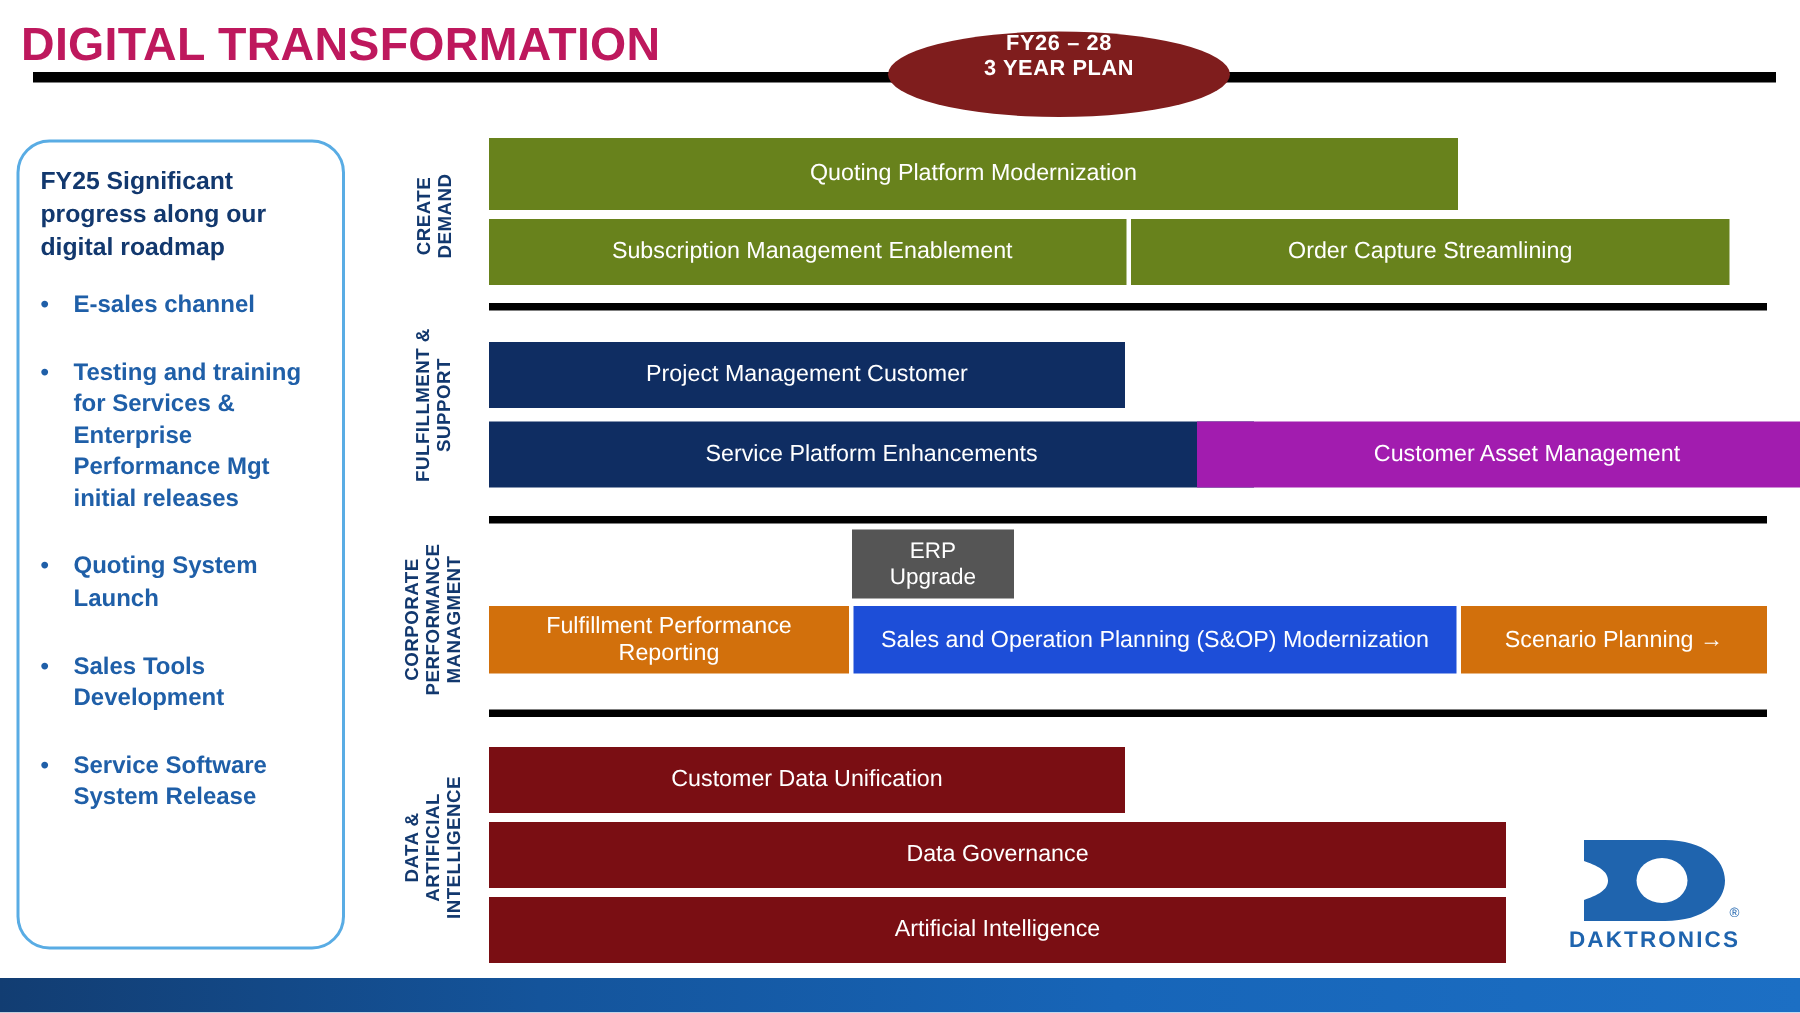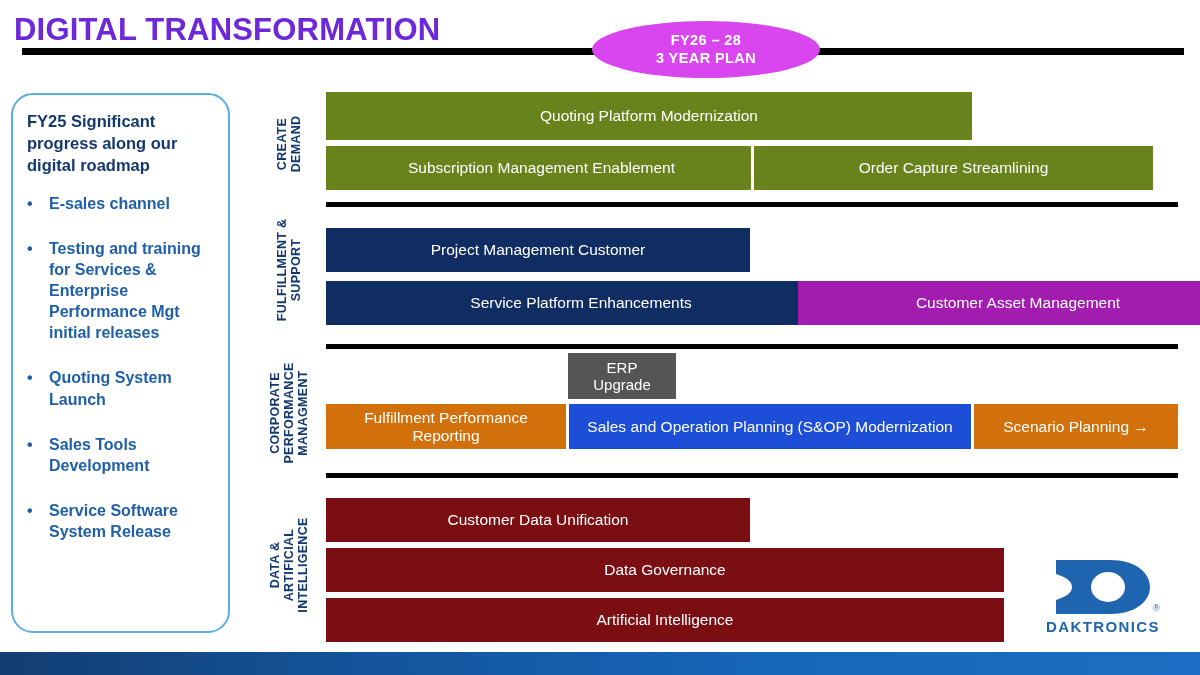--- a/index.html
+++ b/index.html
@@ -13,35 +13,35 @@
     position: relative;
     width: 1200px; height: 675px;
     background: #ffffff;
   }
 
   
   #page-title {
     position: absolute; left: 14px; top: 12px;
     font-size: 31px; font-weight: bold;
     letter-spacing: 0.2px;
-    color: #6d28d9;
+    color: #be185d;
   }
   #header-rule {
     position: absolute; left: 22px; top: 48px;
     width: 1162px; height: 7px;
     background: #000000;
   }
   #fy-badge {
     position: absolute; left: 592px; top: 21px;
     width: 228px; height: 57px;
-    background: #d946ef;
+    background: #7f1d1d;
     border-radius: 50% / 50%;
     color: #ffffff;
     display: flex; flex-direction: column;
-    align-items: center; justify-content: center;
+    align-items: center; justify-content: flex-start;
     line-height: 1.18;
   }
   #fy-badge .l { font-size: 14.5px; font-weight: bold; letter-spacing: 0.4px; }
 
   
   #callout {
     position: absolute; left: 11px; top: 93px;
     width: 219px; height: 540px;
     border: 2px solid #59ACE4;
     border-radius: 22px;

